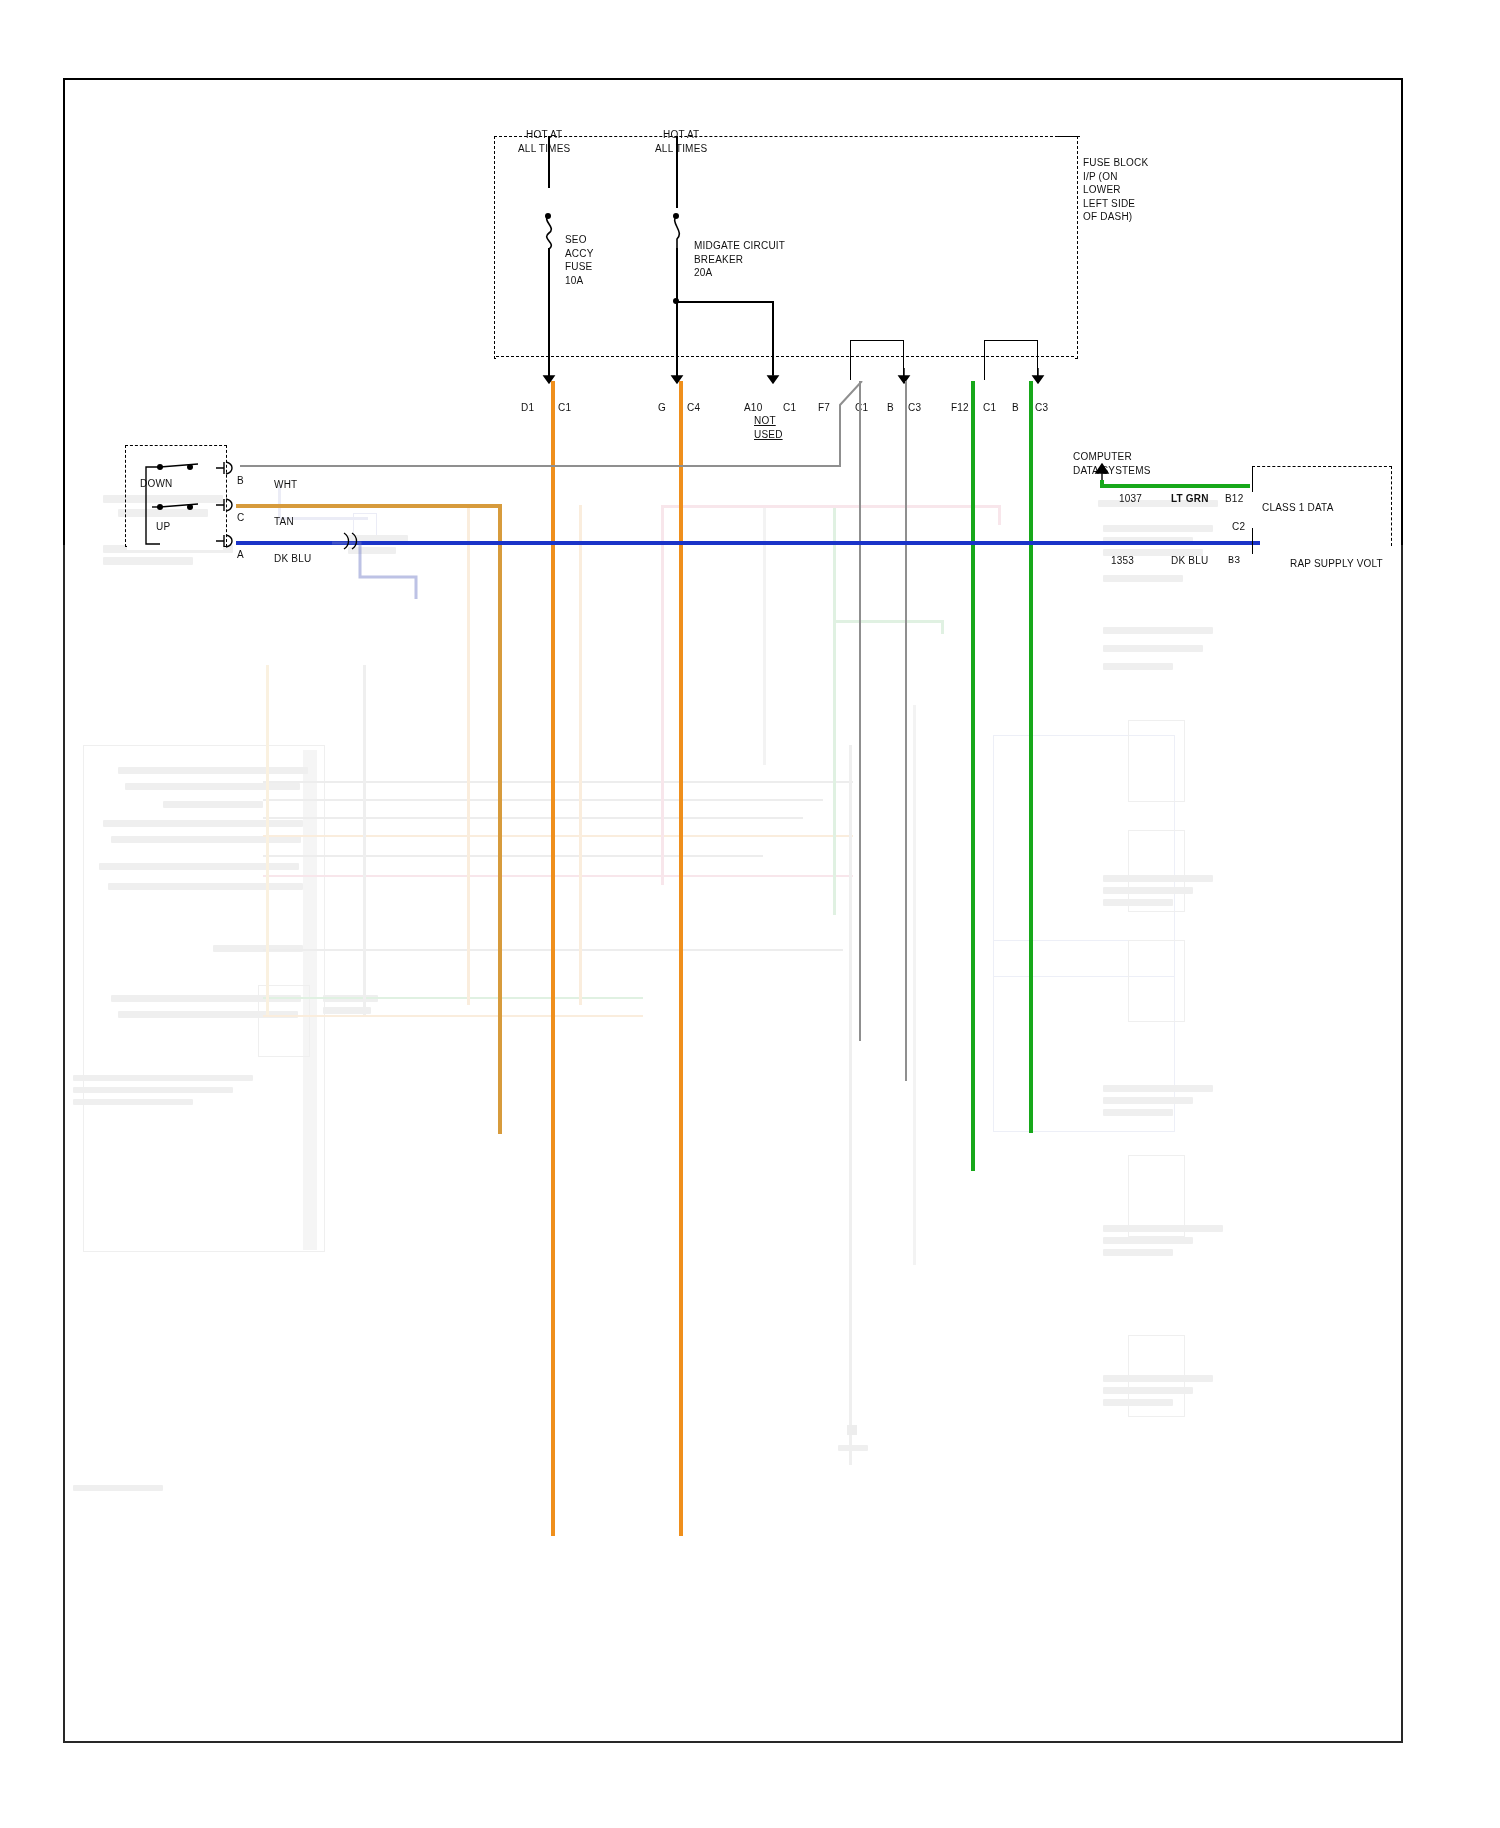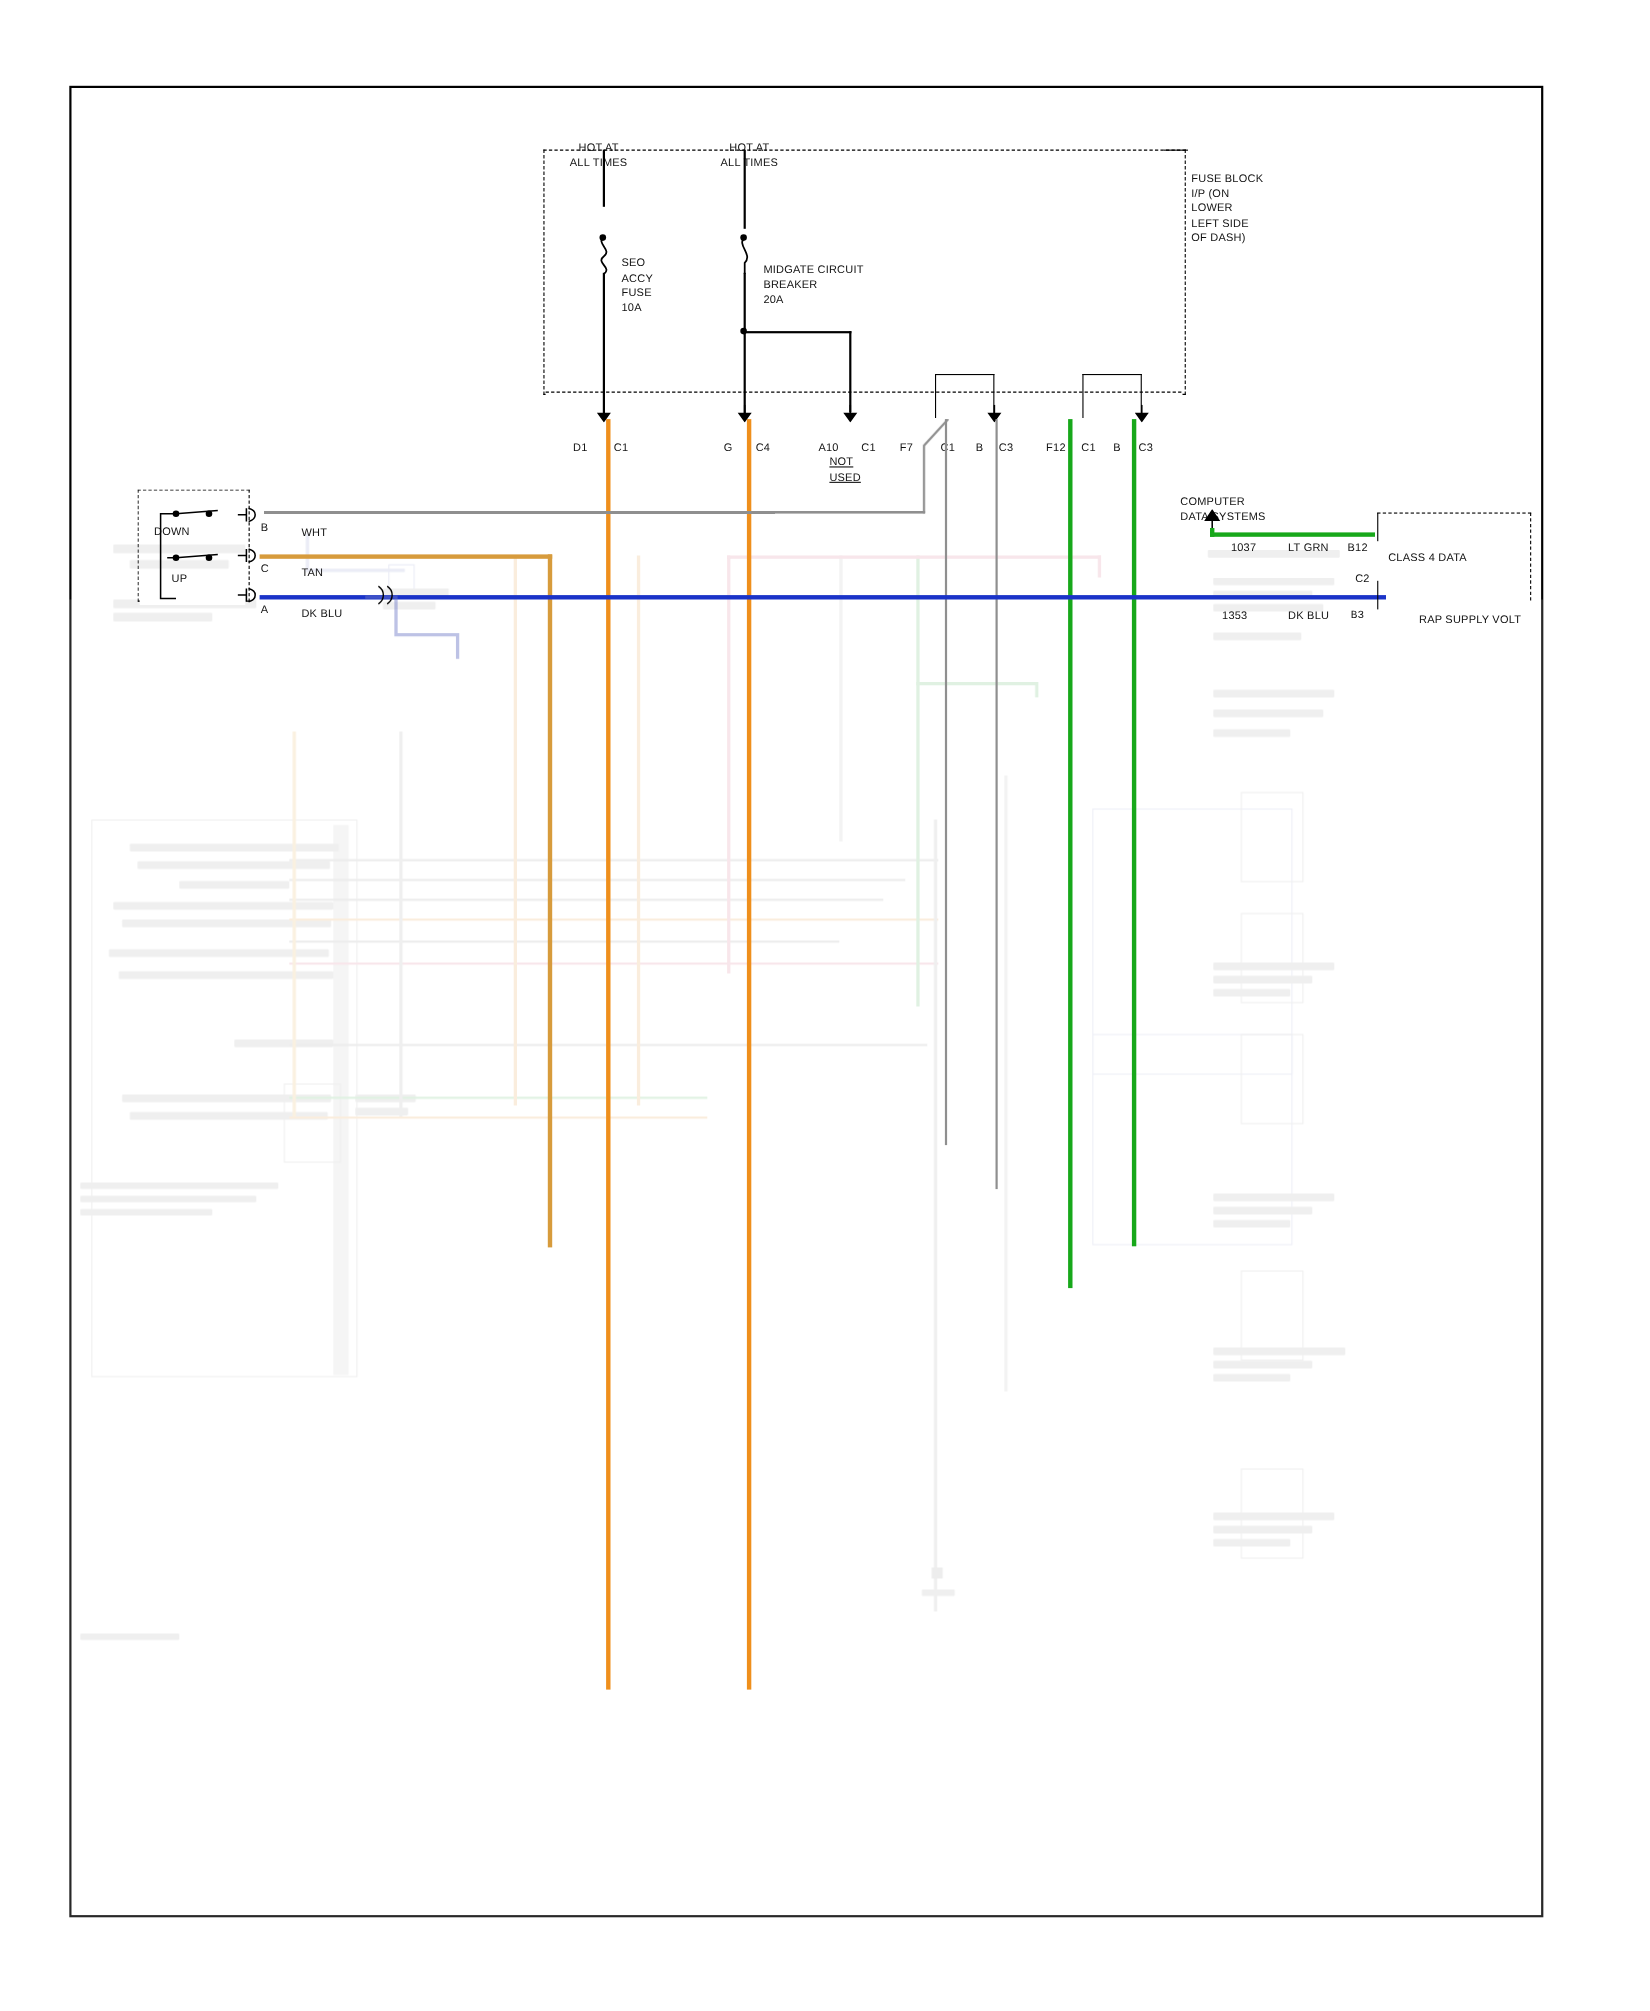--- a/index.html
+++ b/index.html
@@ -276,29 +276,29 @@
 
   <div class="lbl" style="left:1073px;top:430px;">COMPUTER
 DATA SYSTEMS</div>
   <svg style="position:absolute;left:1094px;top:463px;" width="16" height="20" viewBox="0 0 16 20">
     <path d="M8 20 L8 8 M2 10 L8 1 L14 10 Z" stroke="#000" stroke-width="1.4" fill="#000"></path>
   </svg>
   <div class="wire v" style="left:1100px;top:480px;width:4px;height:8px;background:#17a81a;"></div>
   <div class="wire h" style="left:1100px;top:484px;width:150px;height:4px;background:#17a81a;"></div>
 
   <div class="lbl" style="left:1119px;top:472px;">1037</div>
-  <div class="lbl" style="left:1171px;top:472px;">LT GRN</div>
+  <div class="lbl" style="left:1171px;top:472px;font-weight:bold;">LT GRN</div>
   <div class="lbl" style="left:1225px;top:472px;text-align:center;">B12</div>
   <div class="lbl" style="left:1232px;top:500px;">C2</div>
 
   <div class="lbl" style="left:1111px;top:534px;">1353</div>
   <div class="lbl" style="left:1171px;top:534px;">DK BLU</div>
   <div class="lbl" style="left:1228px;top:534px;font-family:Liberation Mono, monospace;">B3</div>
 
   <div class="dash-t" style="left:1252px;top:466px;width:140px;height:0;"></div>
   <div class="dash-r" style="left:1391px;top:466px;width:0;height:80px;"></div>
   <div class="solid-l" style="left:1252px;top:466px;width:0;height:26px;"></div>
   <div class="solid-l" style="left:1252px;top:528px;width:0;height:26px;"></div>
 
-  <div class="lbl" style="left:1262px;top:481px;">CLASS 4 DATA</div>
+  <div class="lbl" style="left:1262px;top:481px;">CLASS 1 DATA</div>
   <div class="lbl" style="left:1262px;top:537px;padding-left:28px;">RAP SUPPLY VOLT</div>
 
 </div>
 
 </body></html>

